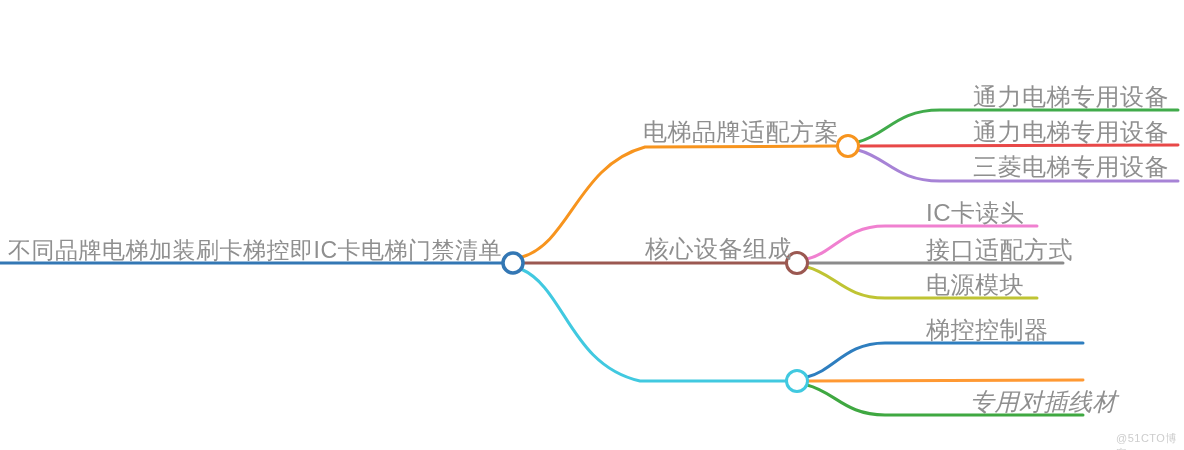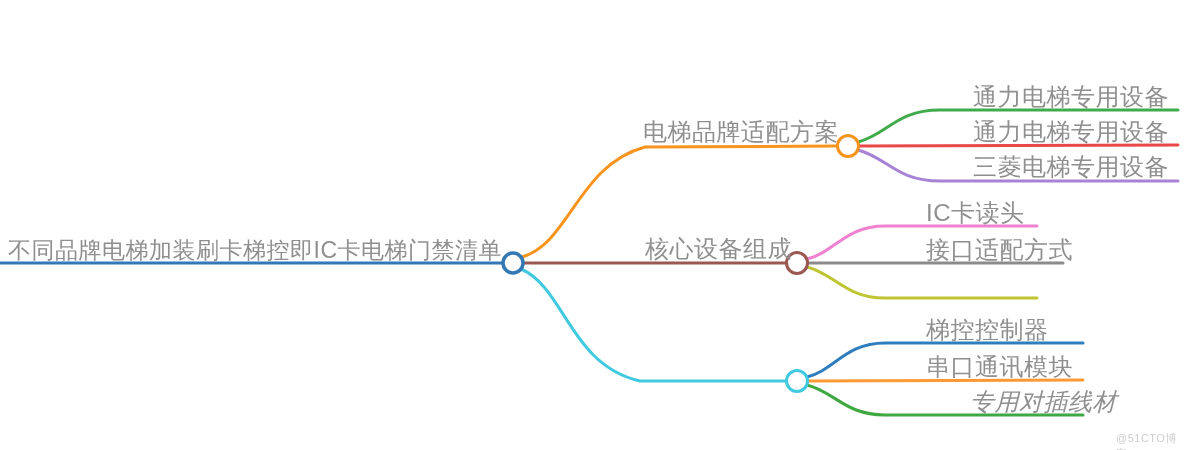--- a/index.html
+++ b/index.html
@@ -79,19 +79,19 @@
   <div class="node-label root-label" style="left:8px; top:239px;text-align:right;">不同品牌电梯加装刷卡梯控即IC卡电梯门禁清单</div>
 
   <div class="node-label branch-label" style="left:643px; top:120px;">电梯品牌适配方案</div>
   <div class="node-label child-label" style="left:973px; top:85px;">通力电梯专用设备</div>
   <div class="node-label child-label" style="left:973px; top:120px;">通力电梯专用设备</div>
   <div class="node-label child-label" style="left:973px; top:155px;">三菱电梯专用设备</div>
 
   <div class="node-label child-label" style="left:926px; top:201px;">IC卡读头</div>
   <div class="node-label branch-label" style="left:645px; top:237px;">核心设备组成</div>
   <div class="node-label child-label" style="left:926px; top:238px;">接口适配方式</div>
+  <div class="node-label child-label" style="left:926px; top:273px;">电源模块</div>
 
   <div class="node-label child-label" style="left:926px; top:318px;">梯控控制器</div>
-  <div class="node-label child-label" style="left:926px; top:355px;">串口通讯模块</div>
   <div class="node-label child-label" style="left:970px; top:390px;font-style:italic;">专用对插线材</div>
 
   <div class="watermark">@51CTO博客</div>
 </div>
 
 </body></html>

